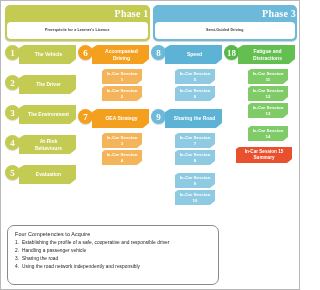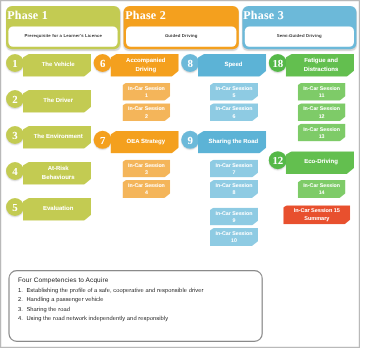--- a/index.html
+++ b/index.html
@@ -28,21 +28,21 @@
     border-radius:5px;
     padding:1px;
     box-sizing:border-box;
     display:flex;
     flex-direction:column;
     box-shadow:0 1px 1px rgba(0,0,0,.18);
   }
   .phase-title{
     height:15px;
     line-height:15px;
-    text-align:left;
+    text-align:right;
     color:#ffffff;
     font-size:10px;
     font-weight:bold;
     letter-spacing:.2px;
     font-family:"Liberation Serif", serif;
   }
   .phase-sub-wrap{
     flex:1;
     background:#ffffff;
     border-radius:4px;
@@ -166,26 +166,20 @@
 
   <div class="phase-row">
 
     <div class="phase-card" id="pc0" style="background: rgb(195, 203, 82);">
       <div class="phase-title">Phase 1</div>
       <div class="phase-sub-wrap">
         <div class="phase-sub">Prerequisite for a Learner's Licence</div>
       </div>
     </div>
 
-    <div class="phase-card" id="pc1" style="background: rgb(244, 160, 30);">
-      <div class="phase-title">Phase 2</div>
-      <div class="phase-sub-wrap">
-        <div class="phase-sub">Guided Driving</div>
-      </div>
-    </div>
 
     <div class="phase-card" id="pc2" style="background: rgb(108, 185, 217);">
       <div class="phase-title">Phase 3</div>
       <div class="phase-sub-wrap">
         <div class="phase-sub">Semi-Guided Driving</div>
       </div>
     </div>
 
 
   </div>
@@ -251,24 +245,20 @@
     </div>
   <div class="col" id="col4">
       <div class="topic">
         <div class="num" style="background: rgb(85, 184, 72);">18</div>
         <div class="banner" style="background: rgb(99, 191, 79);">Fatigue and Distractions</div>
       </div>
       <div class="chip" style="background: rgb(126, 203, 104);">In-Car Session 11</div>
       <div class="chip" style="background: rgb(126, 203, 104);">In-Car Session 12</div>
       <div class="chip" style="background: rgb(126, 203, 104);">In-Car Session 13</div>
       <div class="spacer"></div>
-      <div class="topic">
-        <div class="num" style="background: rgb(85, 184, 72);">12</div>
-        <div class="banner" style="background: rgb(99, 191, 79);">Eco-Driving</div>
-      </div>
       <div class="chip" style="background: rgb(126, 203, 104);">In-Car Session 14</div>
       <div class="chip wide" style="background: rgb(232, 80, 46); margin-top: 6px;">In-Car Session 15 Summary</div>
     </div>
 
   <div id="competencies">
     <div id="comp-title">Four Competencies to Acquire</div>
     <div class="comp-item">
       <span class="comp-num">1.</span><span>Establishing the profile of a safe, cooperative and responsible driver</span>
     </div>
     <div class="comp-item">

